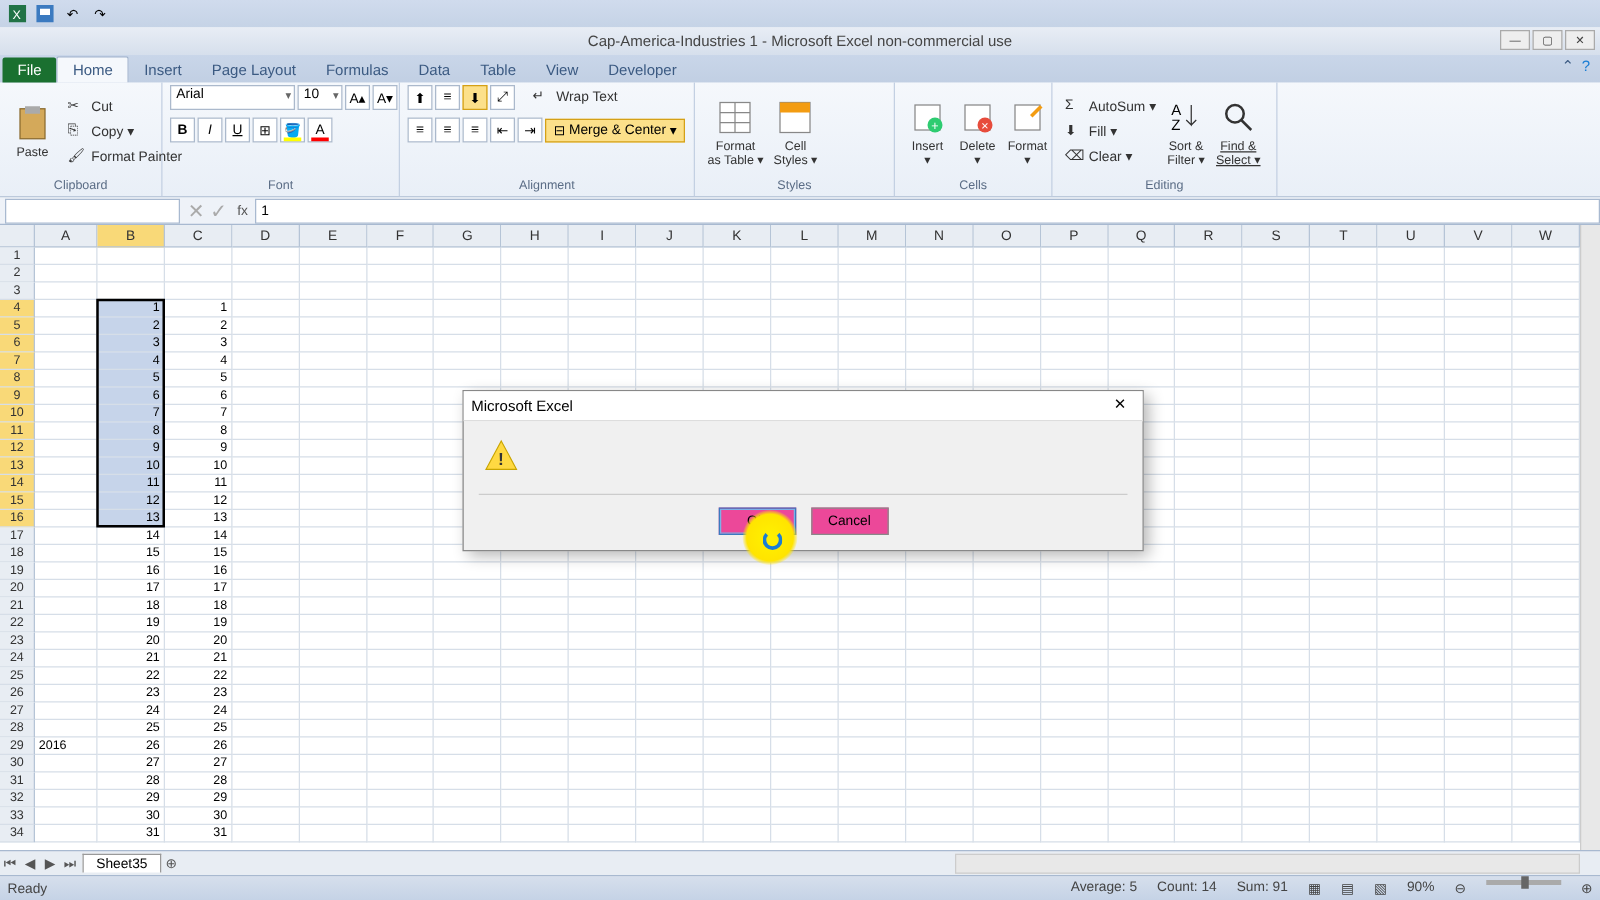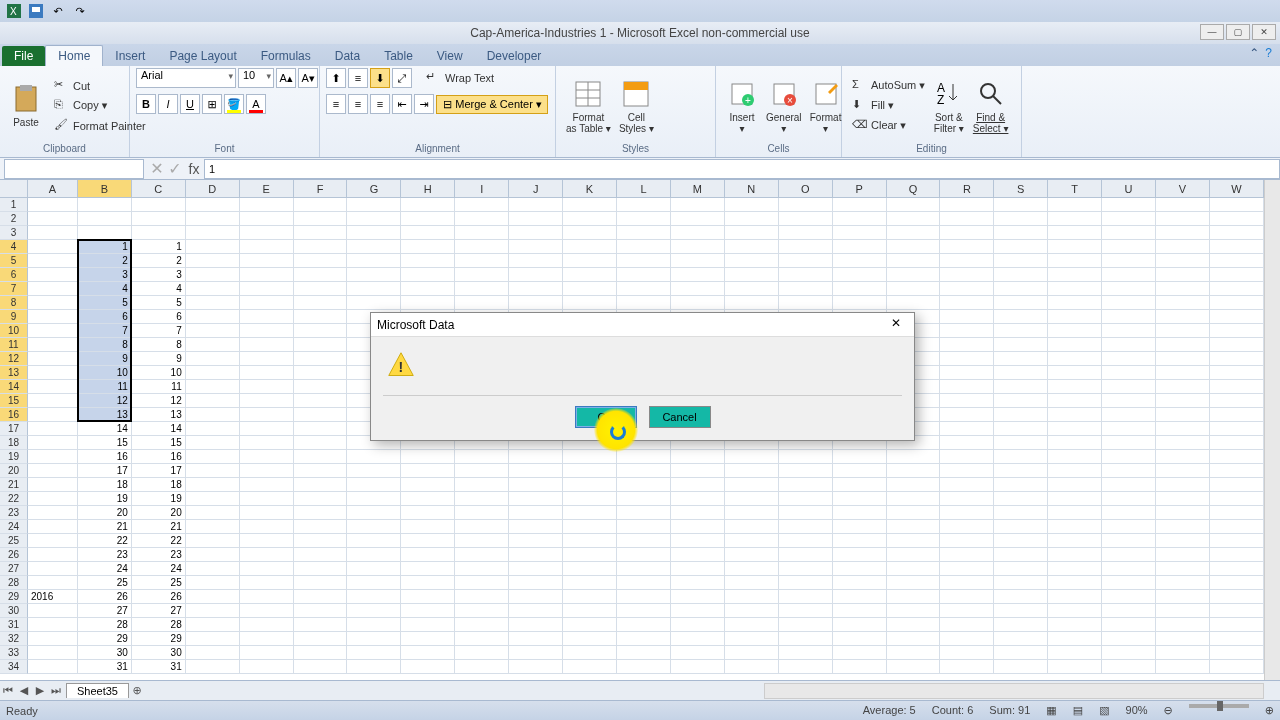--- a/index.html
+++ b/index.html
@@ -34,21 +34,21 @@
 .hstack { display: flex; gap: 2px; align-items: center; }
 .combo { height: 20px; border: 1px solid #abb9cc; background: #fff; font-size: 11px; padding: 0 14px 0 4px; position: relative; }
 .combo::after { content: '▾'; position: absolute; right: 2px; top: 2px; font-size: 9px; color: #666; }
 .square { width: 20px; height: 20px; border: 1px solid #abb9cc; display: flex; align-items: center; justify-content: center; font-size: 11px; background: #fff; }
 .square.sel { background: #fce08a; border-color: #d4a017; }
 .merge-center { background: #fce08a; border: 1px solid #d4a017; padding: 2px 6px; font-size: 11px; display: flex; align-items: center; }
 
 
 .fbar { height: 22px; border-bottom: 1px solid #a8b9d0; display: flex; align-items: center; background: #eef2f8; }
 .namebox { width: 140px; height: 20px; border: 1px solid #a8b9d0; background: #fff; margin: 0 4px; padding: 0 4px; font-size: 11px; display:flex; align-items:center;}
-.fx { width: 20px; text-align: center; font-size: 14px; color: #555;}
+.fx { width: 20px; text-align: center; font-size: 11px; color: #555;}
 .formula { flex: 1; height: 20px; border: 1px solid #a8b9d0; background: #fff; padding: 0 4px; font-size: 11px; display:flex; align-items:center;}
 
 
 .grid-wrap { position: relative; height: 500px; overflow: hidden; }
 .corner { position: absolute; left: 0; top: 0; width: 28px; height: 18px; background: #e8edf3; border-right: 1px solid #b5c4d6; border-bottom: 1px solid #b5c4d6; }
 .col-headers { position: absolute; left: 28px; top: 0; right: 16px; height: 18px; display: flex; }
 .col-h { border-right: 1px solid #b5c4d6; border-bottom: 1px solid #b5c4d6; background: #e8edf3; font-size: 11px; text-align: center; line-height: 18px; color: #333;}
 .col-h.sel { background: #f9d978; }
 .row-headers { position: absolute; left: 0; top: 18px; width: 28px; bottom: 0; }
 .row-h { height: 14px; border-right: 1px solid #b5c4d6; border-bottom: 1px solid #d6dee8; background: #e8edf3; font-size: 10px; text-align: center; line-height: 14px; color: #333; }
@@ -73,21 +73,21 @@
 
 .dialog { position: absolute; left: 370px; top: 312px; width: 545px; background: #f0f0f0; border: 1px solid #888; box-shadow: 4px 4px 12px rgba(0,0,0,0.3); z-index: 100; }
 .dialog-title { height: 24px; background: #fff; display: flex; align-items: center; justify-content: space-between; padding: 0 6px; font-size: 12px; border-bottom: 1px solid #ddd;}
 .dialog-close { width: 24px; height: 18px; text-align: center; cursor: pointer; }
 .dialog-body { padding: 14px 16px 6px 16px; display: flex; gap: 12px; font-size: 11px; color: #333;}
 .warn-icon { width: 28px; height: 28px; }
 .dialog-help { margin: 4px 0 0 40px; }
 .help-btn { border: 1px solid #aaa; background: #f5f5f5; padding: 2px 10px; font-size: 11px; }
 .dialog-hr { border-top: 1px solid #ccc; margin: 10px 12px 0 12px;}
 .dialog-buttons { display: flex; justify-content: center; gap: 12px; padding: 10px 0 12px 0; }
-.dlg-btn { width: 62px; height: 22px; border: 1px solid #888; background: #14b8a6; font-size: 11px; }
+.dlg-btn { width: 62px; height: 22px; border: 1px solid #888; background: #ec4899; font-size: 11px; }
 .dlg-btn.default { border: 1px solid #3b7ac0; box-shadow: 0 0 0 1px #7db0e8 inset; }
 
 
 .highlight { position: absolute; width: 44px; height: 44px; border-radius: 50%; background: radial-gradient(circle, #fff200 0%, #ffe400 60%, rgba(255,228,0,0) 72%); z-index: 101; pointer-events: none; left: 594px; top: 408px; }
 .cursor-busy { position:absolute; left:610px; top:424px; width:16px; height:16px; border:3px solid #1a7dd4; border-top-color:transparent; border-radius:50%; z-index:102;}
 
 
 svg { display: block; }
 </style>
 </head>
@@ -254,21 +254,21 @@
           </svg>
           <span style="white-space:pre-line;">Insert
 ▾</span>
         </div>
       <div class="big-btn">
           <svg class="bicon" viewBox="0 0 32 32">
             <rect x="6" y="6" width="20" height="20" fill="#fff" stroke="#888"></rect>
             <circle cx="22" cy="22" r="6" fill="#e74c3c"></circle>
             <text x="19" y="26" fill="#fff" font-size="10">×</text>
           </svg>
-          <span style="white-space:pre-line;">General
+          <span style="white-space:pre-line;">Delete
 ▾</span>
         </div>
       <div class="big-btn">
           <svg class="bicon" viewBox="0 0 32 32">
             <rect x="6" y="6" width="20" height="20" fill="#fff" stroke="#888"></rect>
             <path d="M18 14 L26 6 L28 8 L20 16 Z" fill="#f39c12"></path>
           </svg>
           <span style="white-space:pre-line;">Format
 ▾</span>
         </div>
@@ -1248,37 +1248,37 @@
   <span class="nav">⏭</span>
   <div class="sheet-tab">Sheet35</div>
   <span class="nav">⊕</span>
   <div class="hscroll"></div>
 </div>
 
 <div class="statusbar">
   <span>Ready</span>
   <div class="stats">
     <span>Average: 5</span>
-    <span>Count: 6</span>
+    <span>Count: 14</span>
     <span>Sum: 91</span>
     <span>▦</span>
     <span>▤</span>
     <span>▧</span>
     <span>90%</span>
     <span>⊖</span>
     <span style="display:inline-block;width:60px;height:4px;background:#aaa;position:relative;">
         <span style="position:absolute;left:28px;top:-3px;width:6px;height:10px;background:#666;"></span>
       </span>
     <span>⊕</span>
   </div>
 </div>
 
 <div class="dialog">
   <div class="dialog-title">
-    <span>Microsoft Data</span>
+    <span>Microsoft Excel</span>
     <span class="dialog-close">✕</span>
   </div>
   <div class="dialog-body">
     <svg class="warn-icon" viewBox="0 0 32 32">
         <polygon points="16,2 30,28 2,28" fill="#ffd942" stroke="#c9a500"></polygon>
         <text x="13" y="24" font-size="16" font-weight="bold" fill="#333">!</text>
       </svg>
   </div>
   <div class="dialog-hr"></div>
   <div class="dialog-buttons">

